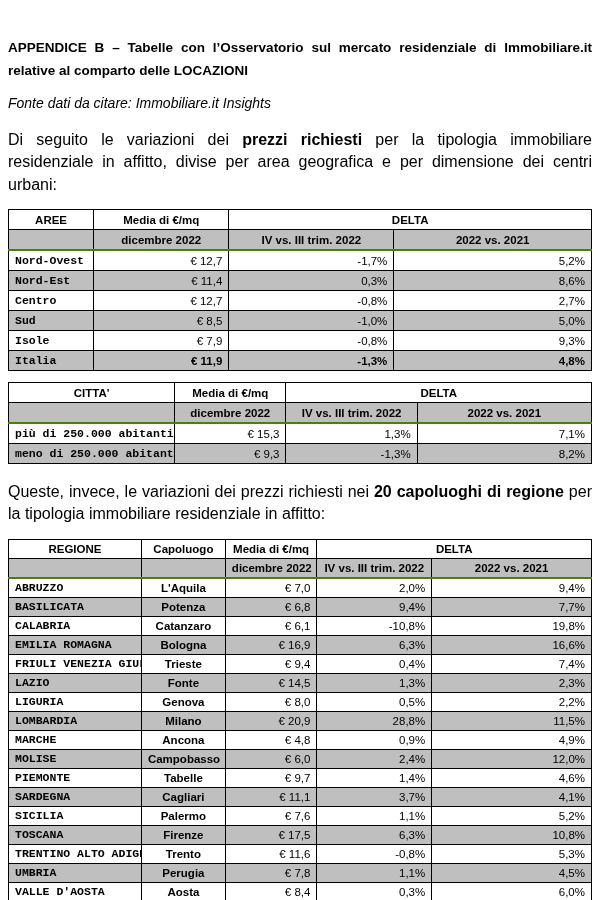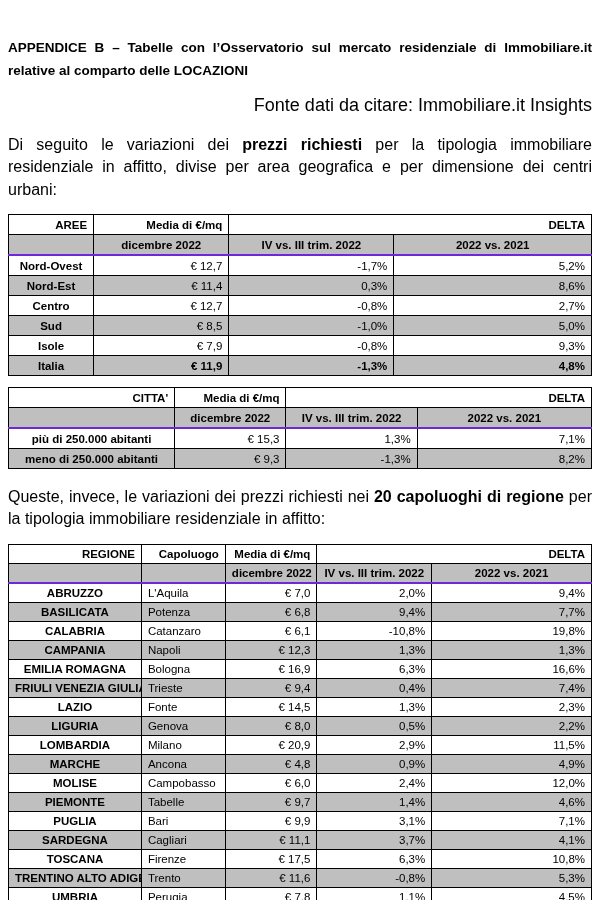--- a/index.html
+++ b/index.html
@@ -7,40 +7,40 @@
   body {
     width: 600px; height: 900px; overflow: hidden;
     font-family: "Liberation Sans", sans-serif;
     color: #000;
   }
   .page { padding: 37px 8px 0 8px; }
   .title {
     font-size: 13.5px; font-weight: bold; line-height: 1.7;
     text-align: justify; margin-bottom: 12px;
   }
-  .source-note { font-size: 18px; margin-bottom: 18px; text-align: right; }
+  .source-note { font-style: italic; font-size: 14px; margin-bottom: 18px; }
   .intro {
     font-size: 16px; line-height: 1.4; text-align: justify;
     margin-bottom: 13px;
   }
   table {
     width: 100%; border-collapse: collapse; table-layout: fixed;
     border: 1.5px solid #000;
   }
   th, td {
     border: 1px solid #000;
     font-size: 11.5px; line-height: 14px;
     padding: 2.5px 6px;
     overflow: hidden; white-space: nowrap;
   }
   thead th { text-align: center; font-weight: bold; }
-  thead tr.hdr-main th { background: #ffffff; border-bottom: 1.5px solid #000; text-align: right; }
-  thead tr.hdr-sub th { background: #bfbfbf; border-bottom: 2px solid #6d28d9; }
-  tbody td.label { font-weight: bold; text-align: center; }
-  tbody td.cap { font-weight: normal; text-align: left; }
+  thead tr.hdr-main th { background: #ffffff; border-bottom: 1.5px solid #000; }
+  thead tr.hdr-sub th { background: #bfbfbf; border-bottom: 2px solid #4d7c0f; }
+  tbody td.label { font-weight: bold; text-align: left; font-family: Liberation Mono, monospace; }
+  tbody td.cap { font-weight: bold; text-align: center; }
   tbody td.num { font-weight: normal; text-align: right; }
   tbody tr:nth-child(even) { background: #bfbfbf; }
   tr.total-row td { font-weight: bold; }
   #aree-table { margin-bottom: 11px; }
   #citta-table { margin-bottom: 17px; }
   #regioni-table th, #regioni-table td { padding: 2px 6px; }
 </style>
 </head>
 <body>
 
@@ -189,27 +189,20 @@
           <td class="num">7,7%</td>
         </tr>
       <tr>
           <td class="label">CALABRIA</td>
           <td class="cap">Catanzaro</td>
           <td class="num">€ 6,1</td>
           <td class="num">-10,8%</td>
           <td class="num">19,8%</td>
         </tr>
       <tr>
-          <td class="label">CAMPANIA</td>
-          <td class="cap">Napoli</td>
-          <td class="num">€ 12,3</td>
-          <td class="num">1,3%</td>
-          <td class="num">1,3%</td>
-        </tr>
-      <tr>
           <td class="label">EMILIA ROMAGNA</td>
           <td class="cap">Bologna</td>
           <td class="num">€ 16,9</td>
           <td class="num">6,3%</td>
           <td class="num">16,6%</td>
         </tr>
       <tr>
           <td class="label">FRIULI VENEZIA GIULIA</td>
           <td class="cap">Trieste</td>
           <td class="num">€ 9,4</td>
@@ -227,21 +220,21 @@
           <td class="label">LIGURIA</td>
           <td class="cap">Genova</td>
           <td class="num">€ 8,0</td>
           <td class="num">0,5%</td>
           <td class="num">2,2%</td>
         </tr>
       <tr>
           <td class="label">LOMBARDIA</td>
           <td class="cap">Milano</td>
           <td class="num">€ 20,9</td>
-          <td class="num">2,9%</td>
+          <td class="num">28,8%</td>
           <td class="num">11,5%</td>
         </tr>
       <tr>
           <td class="label">MARCHE</td>
           <td class="cap">Ancona</td>
           <td class="num">€ 4,8</td>
           <td class="num">0,9%</td>
           <td class="num">4,9%</td>
         </tr>
       <tr>
@@ -252,34 +245,34 @@
           <td class="num">12,0%</td>
         </tr>
       <tr>
           <td class="label">PIEMONTE</td>
           <td class="cap">Tabelle</td>
           <td class="num">€ 9,7</td>
           <td class="num">1,4%</td>
           <td class="num">4,6%</td>
         </tr>
       <tr>
-          <td class="label">PUGLIA</td>
-          <td class="cap">Bari</td>
-          <td class="num">€ 9,9</td>
-          <td class="num">3,1%</td>
-          <td class="num">7,1%</td>
-        </tr>
-      <tr>
           <td class="label">SARDEGNA</td>
           <td class="cap">Cagliari</td>
           <td class="num">€ 11,1</td>
           <td class="num">3,7%</td>
           <td class="num">4,1%</td>
         </tr>
       <tr>
+          <td class="label">SICILIA</td>
+          <td class="cap">Palermo</td>
+          <td class="num">€ 7,6</td>
+          <td class="num">1,1%</td>
+          <td class="num">5,2%</td>
+        </tr>
+      <tr>
           <td class="label">TOSCANA</td>
           <td class="cap">Firenze</td>
           <td class="num">€ 17,5</td>
           <td class="num">6,3%</td>
           <td class="num">10,8%</td>
         </tr>
       <tr>
           <td class="label">TRENTINO ALTO ADIGE</td>
           <td class="cap">Trento</td>
           <td class="num">€ 11,6</td>

